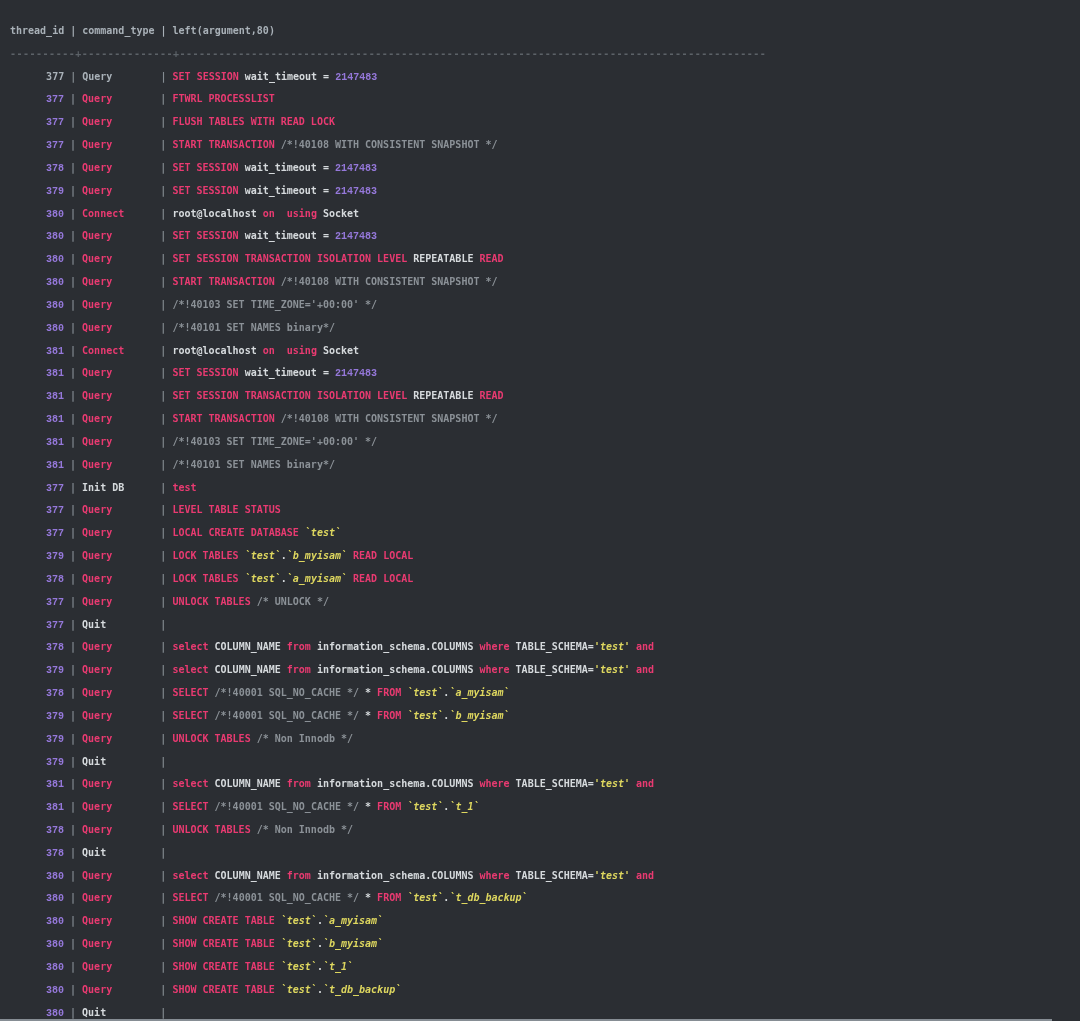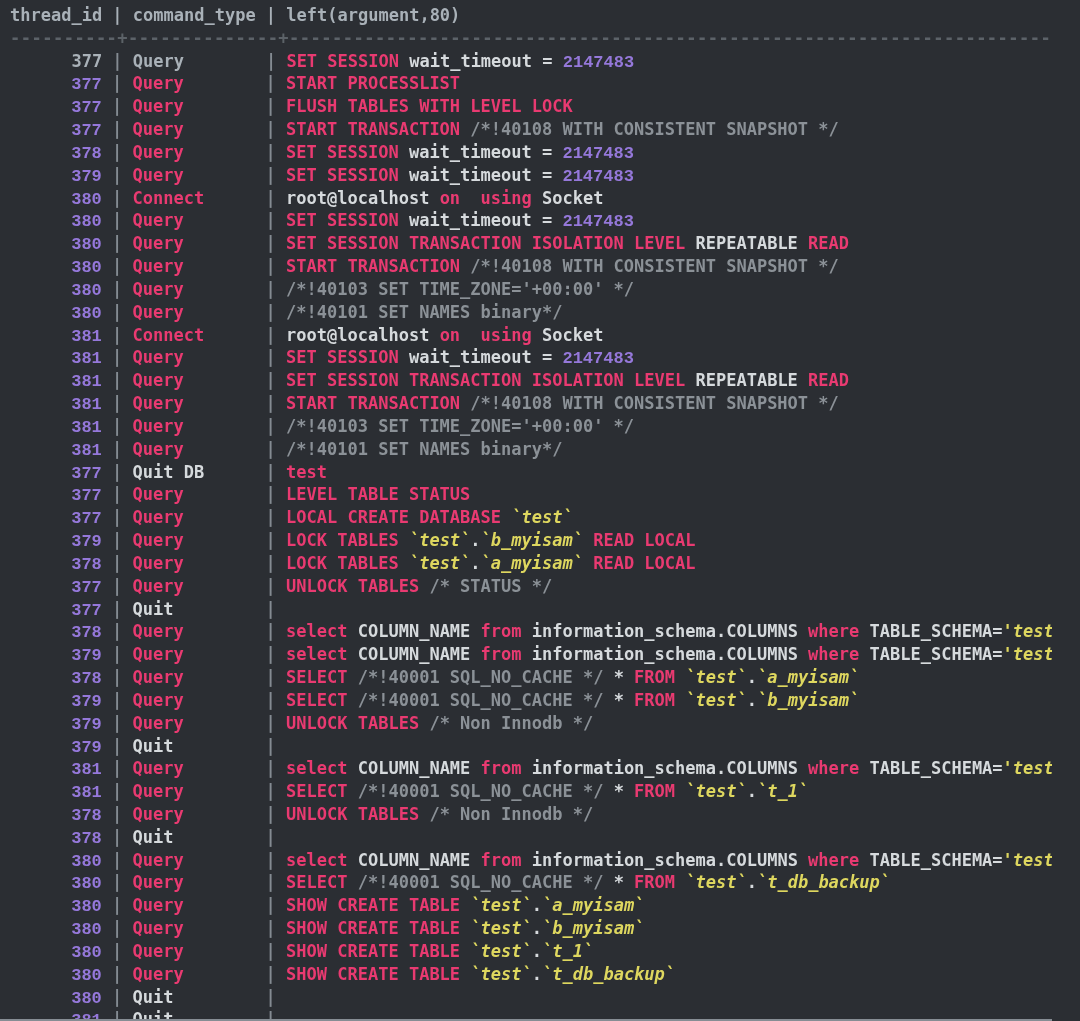--- a/index.html
+++ b/index.html
@@ -7,24 +7,24 @@
     padding: 0;
     background: #2b2e33;
   }
   .screen {
     position: relative;
     width: 1052px;
     height: 1021px;
     overflow: hidden;
     background: var(--bg, #2b2e33);
     font-family: "DejaVu Sans Mono", "Liberation Mono", monospace;
-    font-size: 17px;
+    font-size: 10px;
     font-weight: bold;
     box-sizing: border-box;
-    padding: 4px 0 0 10px;
+    padding: 20px 0 0 10px;
     cursor: text;
   }
   .line {
     height: 22.83px;
     line-height: 22.83px;
     white-space: pre;
   }
   .c-dim     { color: var(--dim); }
   .c-light   { color: var(--light); }
   .c-purple  { color: var(--purple); font-family: Liberation Mono, monospace; }
@@ -44,43 +44,43 @@
   }
 </style>
 </head>
 <body>
 
 <div class="screen">
   <div class="line c-dim">thread_id | command_type | left(argument,80)</div>
   <div class="line c-sep">----------+--------------+------------------------------------------------------------------------------------------</div>
   <div id="rows">
       <div class="line"><span class="c-dim">      377</span><span class="c-pipe"> | </span><span class="c-dim">Query       </span><span class="c-pipe"> | </span><span class="c-pink">SET SESSION </span><span class="c-light">wait_timeout = </span><span class="c-purple">2147483</span></div>
-      <div class="line"><span class="c-purple">      377</span><span class="c-pipe"> | </span><span class="c-pink">Query       </span><span class="c-pipe"> | </span><span class="c-pink">START PROCESSLIST</span></div>
-      <div class="line"><span class="c-purple">      377</span><span class="c-pipe"> | </span><span class="c-pink">Query       </span><span class="c-pipe"> | </span><span class="c-pink">FLUSH TABLES WITH LEVEL LOCK</span></div>
+      <div class="line"><span class="c-purple">      377</span><span class="c-pipe"> | </span><span class="c-pink">Query       </span><span class="c-pipe"> | </span><span class="c-pink">FTWRL PROCESSLIST</span></div>
+      <div class="line"><span class="c-purple">      377</span><span class="c-pipe"> | </span><span class="c-pink">Query       </span><span class="c-pipe"> | </span><span class="c-pink">FLUSH TABLES WITH READ LOCK</span></div>
       <div class="line"><span class="c-purple">      377</span><span class="c-pipe"> | </span><span class="c-pink">Query       </span><span class="c-pipe"> | </span><span class="c-pink">START TRANSACTION </span><span class="c-comment">/*!40108 WITH CONSISTENT SNAPSHOT */</span></div>
       <div class="line"><span class="c-purple">      378</span><span class="c-pipe"> | </span><span class="c-pink">Query       </span><span class="c-pipe"> | </span><span class="c-pink">SET SESSION </span><span class="c-light">wait_timeout = </span><span class="c-purple">2147483</span></div>
       <div class="line"><span class="c-purple">      379</span><span class="c-pipe"> | </span><span class="c-pink">Query       </span><span class="c-pipe"> | </span><span class="c-pink">SET SESSION </span><span class="c-light">wait_timeout = </span><span class="c-purple">2147483</span></div>
       <div class="line"><span class="c-purple">      380</span><span class="c-pipe"> | </span><span class="c-pink">Connect     </span><span class="c-pipe"> | </span><span class="c-light">root@localhost </span><span class="c-pink">on</span><span class="c-light">  </span><span class="c-pink">using</span><span class="c-light"> Socket</span></div>
       <div class="line"><span class="c-purple">      380</span><span class="c-pipe"> | </span><span class="c-pink">Query       </span><span class="c-pipe"> | </span><span class="c-pink">SET SESSION </span><span class="c-light">wait_timeout = </span><span class="c-purple">2147483</span></div>
       <div class="line"><span class="c-purple">      380</span><span class="c-pipe"> | </span><span class="c-pink">Query       </span><span class="c-pipe"> | </span><span class="c-pink">SET SESSION TRANSACTION ISOLATION LEVEL </span><span class="c-light">REPEATABLE </span><span class="c-pink">READ</span></div>
       <div class="line"><span class="c-purple">      380</span><span class="c-pipe"> | </span><span class="c-pink">Query       </span><span class="c-pipe"> | </span><span class="c-pink">START TRANSACTION </span><span class="c-comment">/*!40108 WITH CONSISTENT SNAPSHOT */</span></div>
       <div class="line"><span class="c-purple">      380</span><span class="c-pipe"> | </span><span class="c-pink">Query       </span><span class="c-pipe"> | </span><span class="c-comment">/*!40103 SET TIME_ZONE='+00:00' */</span></div>
       <div class="line"><span class="c-purple">      380</span><span class="c-pipe"> | </span><span class="c-pink">Query       </span><span class="c-pipe"> | </span><span class="c-comment">/*!40101 SET NAMES binary*/</span></div>
       <div class="line"><span class="c-purple">      381</span><span class="c-pipe"> | </span><span class="c-pink">Connect     </span><span class="c-pipe"> | </span><span class="c-light">root@localhost </span><span class="c-pink">on</span><span class="c-light">  </span><span class="c-pink">using</span><span class="c-light"> Socket</span></div>
       <div class="line"><span class="c-purple">      381</span><span class="c-pipe"> | </span><span class="c-pink">Query       </span><span class="c-pipe"> | </span><span class="c-pink">SET SESSION </span><span class="c-light">wait_timeout = </span><span class="c-purple">2147483</span></div>
       <div class="line"><span class="c-purple">      381</span><span class="c-pipe"> | </span><span class="c-pink">Query       </span><span class="c-pipe"> | </span><span class="c-pink">SET SESSION TRANSACTION ISOLATION LEVEL </span><span class="c-light">REPEATABLE </span><span class="c-pink">READ</span></div>
       <div class="line"><span class="c-purple">      381</span><span class="c-pipe"> | </span><span class="c-pink">Query       </span><span class="c-pipe"> | </span><span class="c-pink">START TRANSACTION </span><span class="c-comment">/*!40108 WITH CONSISTENT SNAPSHOT */</span></div>
       <div class="line"><span class="c-purple">      381</span><span class="c-pipe"> | </span><span class="c-pink">Query       </span><span class="c-pipe"> | </span><span class="c-comment">/*!40103 SET TIME_ZONE='+00:00' */</span></div>
       <div class="line"><span class="c-purple">      381</span><span class="c-pipe"> | </span><span class="c-pink">Query       </span><span class="c-pipe"> | </span><span class="c-comment">/*!40101 SET NAMES binary*/</span></div>
-      <div class="line"><span class="c-purple">      377</span><span class="c-pipe"> | </span><span class="c-light">Quit DB     </span><span class="c-pipe"> | </span><span class="c-pink">test</span></div>
+      <div class="line"><span class="c-purple">      377</span><span class="c-pipe"> | </span><span class="c-light">Init DB     </span><span class="c-pipe"> | </span><span class="c-pink">test</span></div>
       <div class="line"><span class="c-purple">      377</span><span class="c-pipe"> | </span><span class="c-pink">Query       </span><span class="c-pipe"> | </span><span class="c-pink">LEVEL TABLE STATUS</span></div>
       <div class="line"><span class="c-purple">      377</span><span class="c-pipe"> | </span><span class="c-pink">Query       </span><span class="c-pipe"> | </span><span class="c-pink">LOCAL CREATE DATABASE </span><span class="c-yellow">`test`</span></div>
       <div class="line"><span class="c-purple">      379</span><span class="c-pipe"> | </span><span class="c-pink">Query       </span><span class="c-pipe"> | </span><span class="c-pink">LOCK TABLES </span><span class="c-yellow">`test`</span><span class="c-light">.</span><span class="c-yellow">`b_myisam`</span><span class="c-pink"> READ LOCAL</span></div>
       <div class="line"><span class="c-purple">      378</span><span class="c-pipe"> | </span><span class="c-pink">Query       </span><span class="c-pipe"> | </span><span class="c-pink">LOCK TABLES </span><span class="c-yellow">`test`</span><span class="c-light">.</span><span class="c-yellow">`a_myisam`</span><span class="c-pink"> READ LOCAL</span></div>
-      <div class="line"><span class="c-purple">      377</span><span class="c-pipe"> | </span><span class="c-pink">Query       </span><span class="c-pipe"> | </span><span class="c-pink">UNLOCK TABLES </span><span class="c-comment">/* STATUS */</span></div>
+      <div class="line"><span class="c-purple">      377</span><span class="c-pipe"> | </span><span class="c-pink">Query       </span><span class="c-pipe"> | </span><span class="c-pink">UNLOCK TABLES </span><span class="c-comment">/* UNLOCK */</span></div>
       <div class="line"><span class="c-purple">      377</span><span class="c-pipe"> | </span><span class="c-light">Quit        </span><span class="c-pipe"> | </span></div>
       <div class="line"><span class="c-purple">      378</span><span class="c-pipe"> | </span><span class="c-pink">Query       </span><span class="c-pipe"> | </span><span class="c-pink">select </span><span class="c-light">COLUMN_NAME </span><span class="c-pink">from </span><span class="c-light">information_schema.COLUMNS </span><span class="c-pink">where </span><span class="c-light">TABLE_SCHEMA=</span><span class="c-yellow">'test'</span><span class="c-light"> </span><span class="c-pink">and</span></div>
       <div class="line"><span class="c-purple">      379</span><span class="c-pipe"> | </span><span class="c-pink">Query       </span><span class="c-pipe"> | </span><span class="c-pink">select </span><span class="c-light">COLUMN_NAME </span><span class="c-pink">from </span><span class="c-light">information_schema.COLUMNS </span><span class="c-pink">where </span><span class="c-light">TABLE_SCHEMA=</span><span class="c-yellow">'test'</span><span class="c-light"> </span><span class="c-pink">and</span></div>
       <div class="line"><span class="c-purple">      378</span><span class="c-pipe"> | </span><span class="c-pink">Query       </span><span class="c-pipe"> | </span><span class="c-pink">SELECT </span><span class="c-comment">/*!40001 SQL_NO_CACHE */</span><span class="c-light"> * </span><span class="c-pink">FROM </span><span class="c-yellow">`test`</span><span class="c-light">.</span><span class="c-yellow">`a_myisam`</span></div>
       <div class="line"><span class="c-purple">      379</span><span class="c-pipe"> | </span><span class="c-pink">Query       </span><span class="c-pipe"> | </span><span class="c-pink">SELECT </span><span class="c-comment">/*!40001 SQL_NO_CACHE */</span><span class="c-light"> * </span><span class="c-pink">FROM </span><span class="c-yellow">`test`</span><span class="c-light">.</span><span class="c-yellow">`b_myisam`</span></div>
       <div class="line"><span class="c-purple">      379</span><span class="c-pipe"> | </span><span class="c-pink">Query       </span><span class="c-pipe"> | </span><span class="c-pink">UNLOCK TABLES </span><span class="c-comment">/* Non Innodb */</span></div>
       <div class="line"><span class="c-purple">      379</span><span class="c-pipe"> | </span><span class="c-light">Quit        </span><span class="c-pipe"> | </span></div>
       <div class="line"><span class="c-purple">      381</span><span class="c-pipe"> | </span><span class="c-pink">Query       </span><span class="c-pipe"> | </span><span class="c-pink">select </span><span class="c-light">COLUMN_NAME </span><span class="c-pink">from </span><span class="c-light">information_schema.COLUMNS </span><span class="c-pink">where </span><span class="c-light">TABLE_SCHEMA=</span><span class="c-yellow">'test'</span><span class="c-light"> </span><span class="c-pink">and</span></div>
       <div class="line"><span class="c-purple">      381</span><span class="c-pipe"> | </span><span class="c-pink">Query       </span><span class="c-pipe"> | </span><span class="c-pink">SELECT </span><span class="c-comment">/*!40001 SQL_NO_CACHE */</span><span class="c-light"> * </span><span class="c-pink">FROM </span><span class="c-yellow">`test`</span><span class="c-light">.</span><span class="c-yellow">`t_1`</span></div>
       <div class="line"><span class="c-purple">      378</span><span class="c-pipe"> | </span><span class="c-pink">Query       </span><span class="c-pipe"> | </span><span class="c-pink">UNLOCK TABLES </span><span class="c-comment">/* Non Innodb */</span></div>

